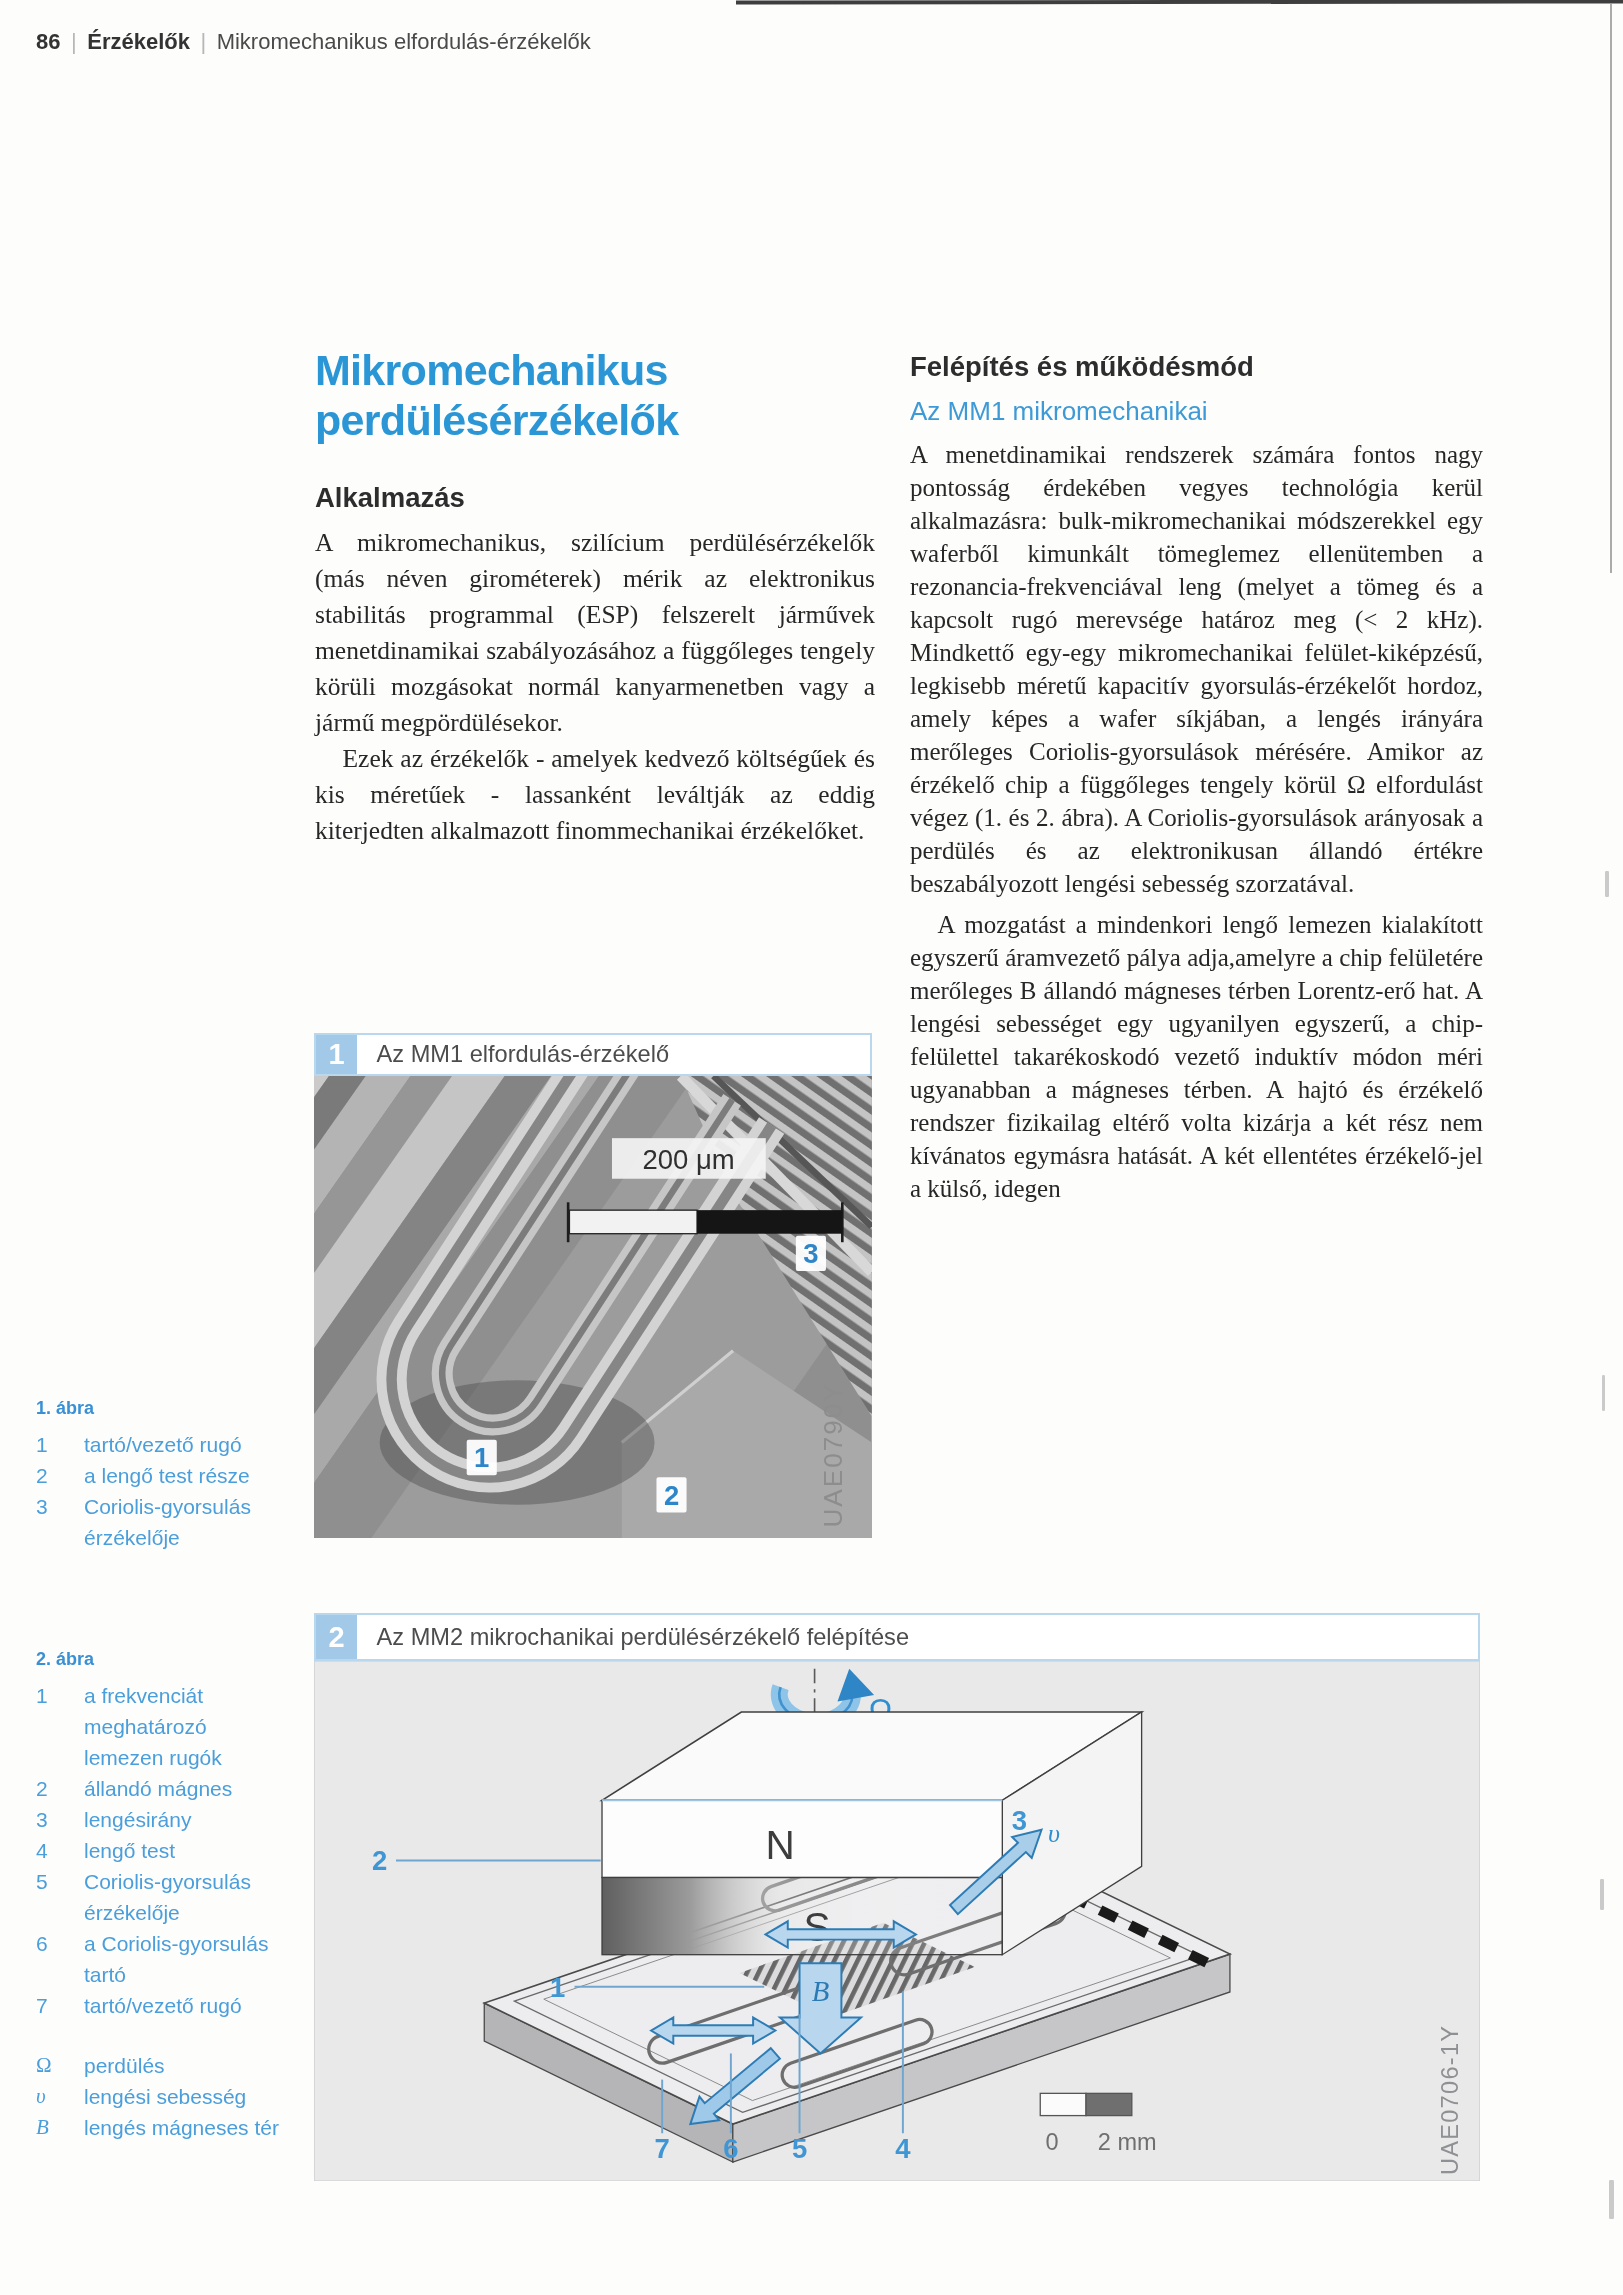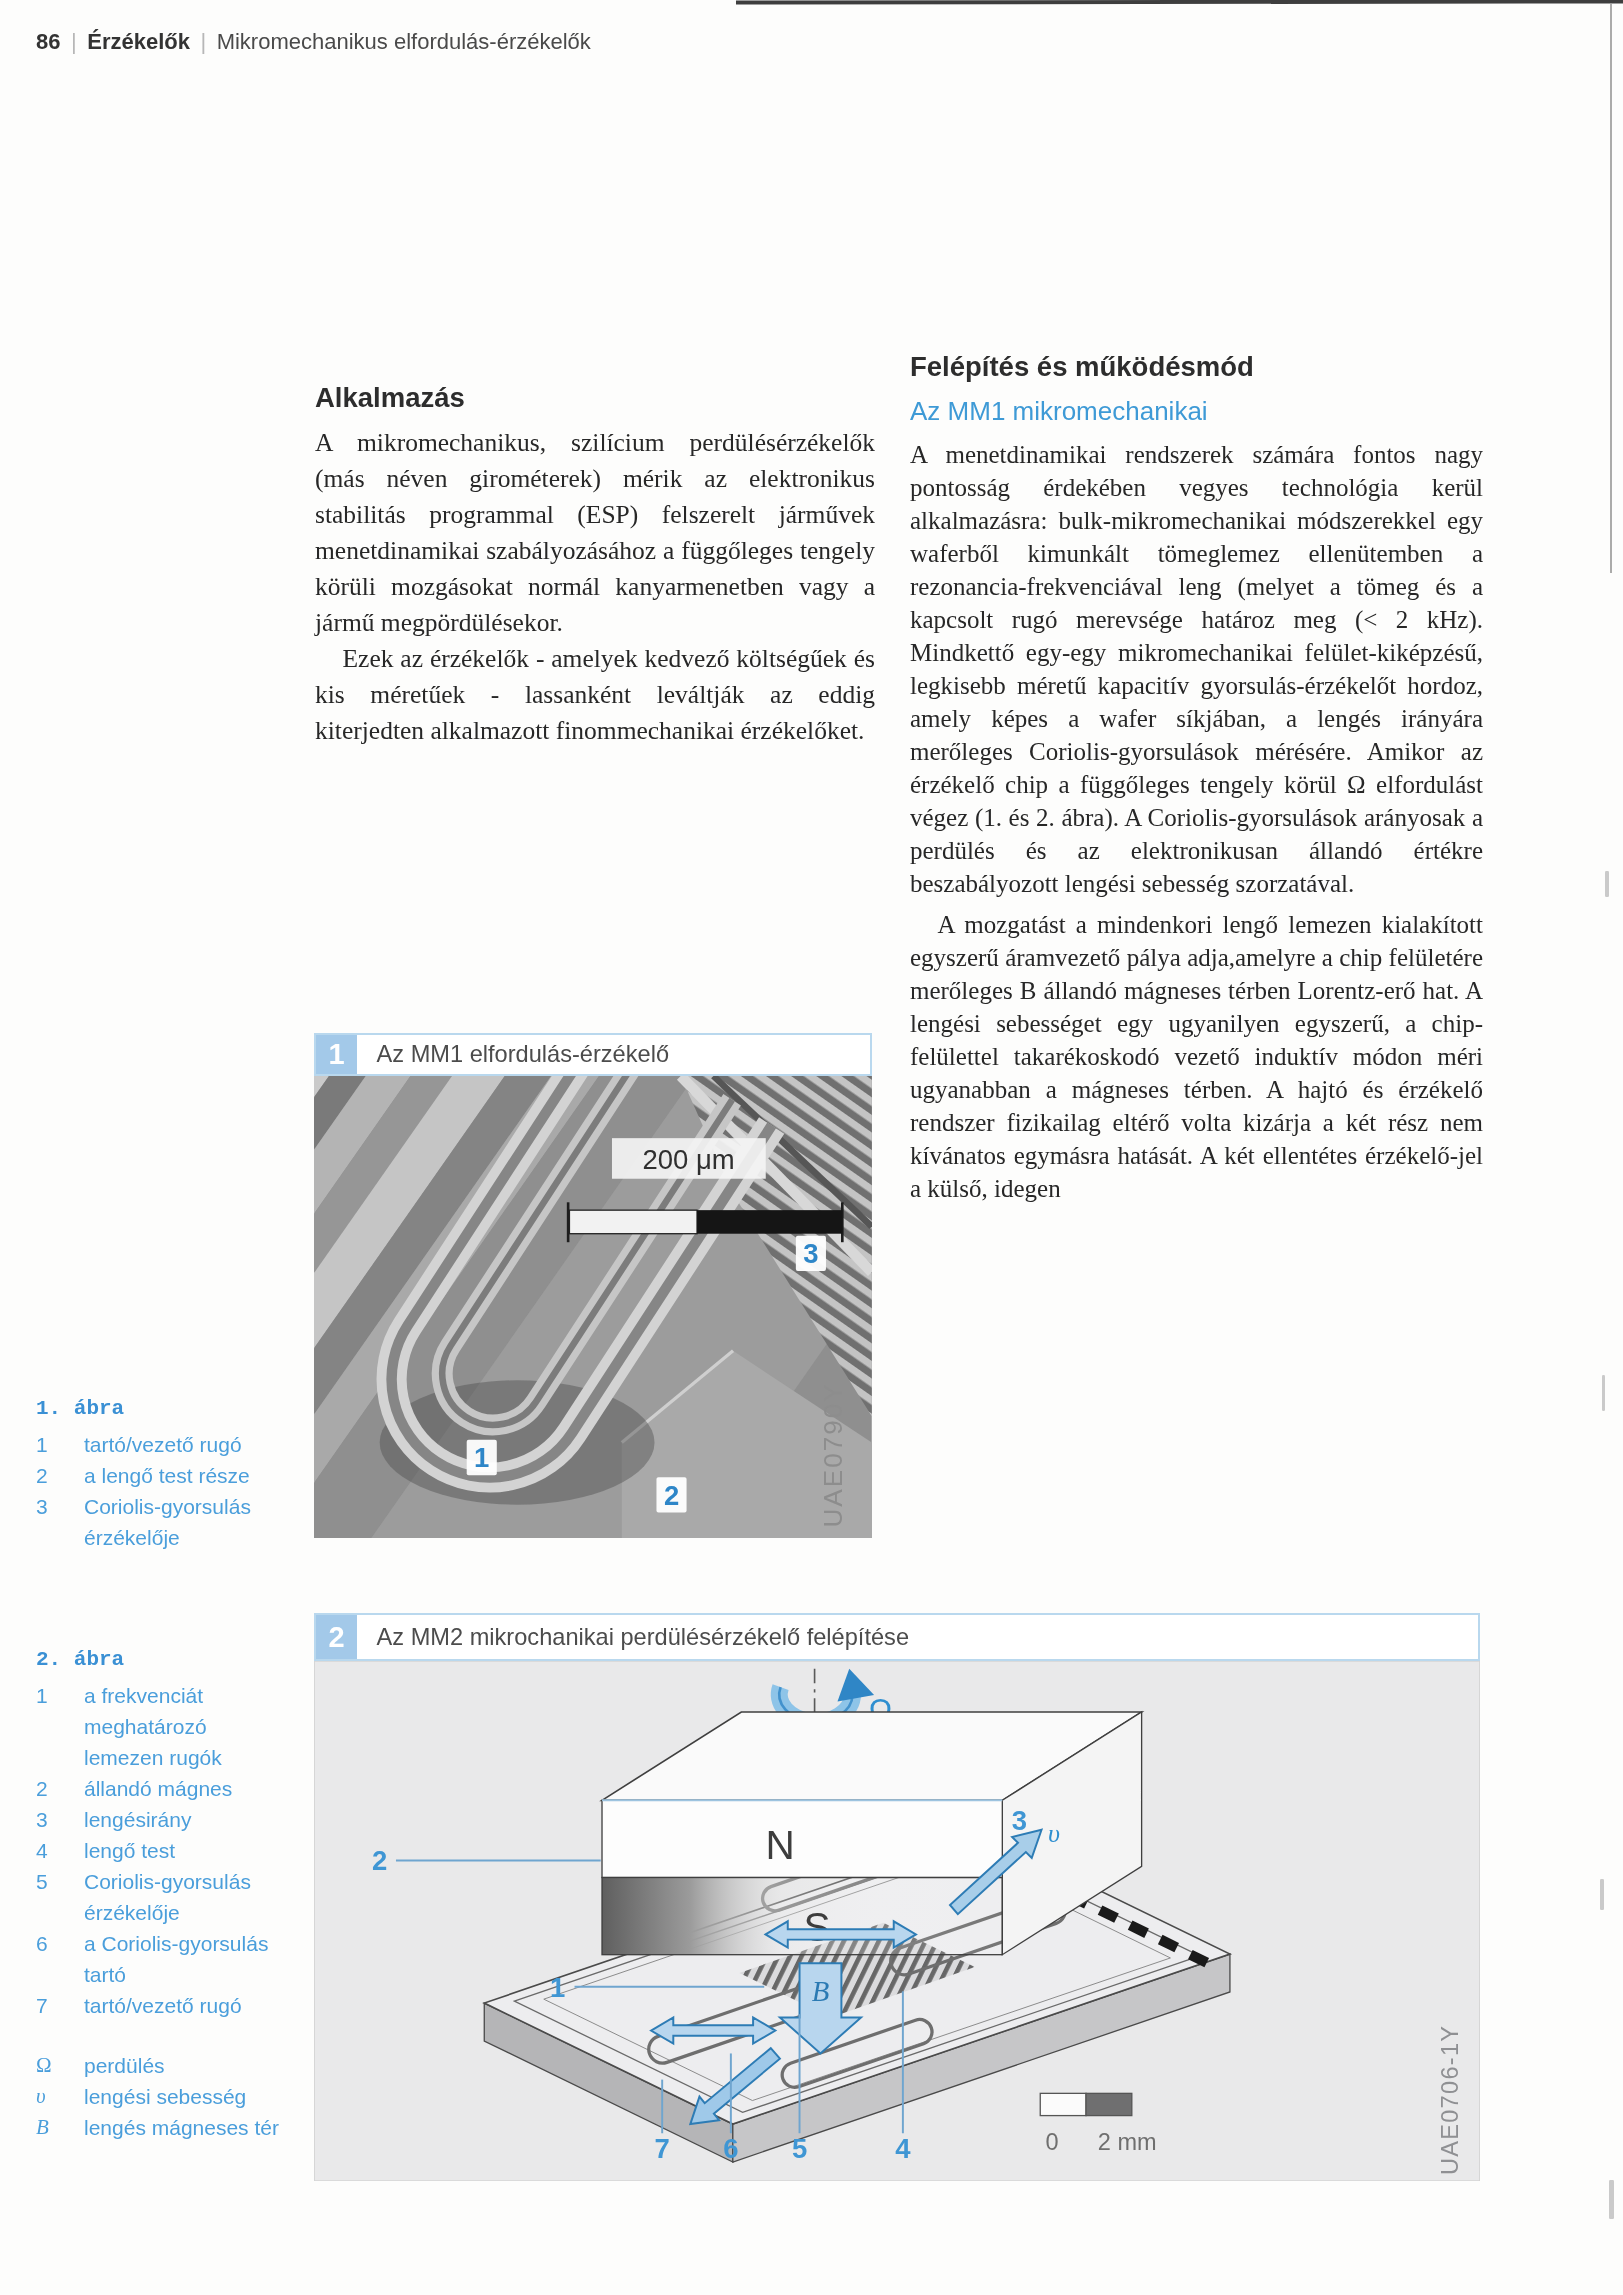--- a/index.html
+++ b/index.html
@@ -23,21 +23,21 @@
   .col-right{left:910px;top:351px;width:573px;}
   .main-title{font-size:43px;line-height:50px;font-weight:bold;color:#2a96d5;letter-spacing:-0.7px;}
   .h2{font-size:27.5px;font-weight:bold;color:#2d2d2d;margin-top:37px;}
   .col-right .h2{margin-top:0;}
   .h3-blue{font-size:26px;line-height:38px;color:#3e9ad6;margin-top:9.2px;}
   .body-text{font-family:"Liberation Serif",serif;font-size:25.5px;line-height:36px;color:#272727;text-align:justify;margin-top:10.5px;}
   .col-right .body-text{font-size:25px;line-height:33px;margin-top:7.9px;}
   .indent{text-indent:27.5px;margin-top:0;}
   
   .legend{position:absolute;left:36px;width:255px;color:#4a9edb;font-size:21px;line-height:31px;}
-  .legend .ltitle{font-weight:bold;color:#3a90d4;font-size:21px;margin-bottom:5.2px;font-family:Liberation Mono, monospace;}
+  .legend .ltitle{font-weight:bold;color:#3a90d4;font-size:18px;margin-bottom:5.2px;}
   .lrow{display:flex;}
   .lkey{width:48px;flex:none;}
   .ltxt{flex:1;}
   .lkey.sym{font-family:"Liberation Serif",serif;}
   .lkey.symi{font-family:"Liberation Serif",serif;font-style:italic;}
   .gap-top{margin-top:29px;}
   
   .figure{position:absolute;}
   .figcap{display:flex;align-items:stretch;background:#ffffff;border:2.6px solid #b9d8ee;}
   .figcap .num{width:41px;flex:none;background:#a3c9e9;color:#ffffff;font-weight:bold;font-size:29px;display:flex;align-items:center;justify-content:center;}
@@ -61,20 +61,24 @@
 
 <div class="header">
   <span class="pn">86</span>
   <span class="sep">|</span>
   <span class="sec">Érzékelők</span>
   <span class="sep">|</span>
   <span class="sub">Mikromechanikus elfordulás-érzékelők</span>
 </div>
 
 <div class="col col-left">
+  <div class="main-title">
+    <div>Mikromechanikus</div>
+    <div>perdülésérzékelők</div>
+  </div>
   <div class="h2">Alkalmazás</div>
   <div class="body-text">A mikromechanikus, szilícium perdülésérzékelők (más néven girométerek) mérik az elektronikus stabilitás programmal (ESP) felszerelt járművek menetdinamikai szabályozásához a függőleges tengely körüli mozgásokat normál kanyarmenetben vagy a jármű megpördülésekor.</div>
   <div class="body-text indent">Ezek az érzékelők - amelyek kedvező költségűek és kis méretűek - lassanként leváltják az eddig kiterjedten alkalmazott finommechanikai érzékelőket.</div>
 </div>
 
 <div class="col col-right">
   <div class="h2">Felépítés és működésmód</div>
   <div class="h3-blue">
     <div>Az MM1 mikromechanikai</div>
   </div>

